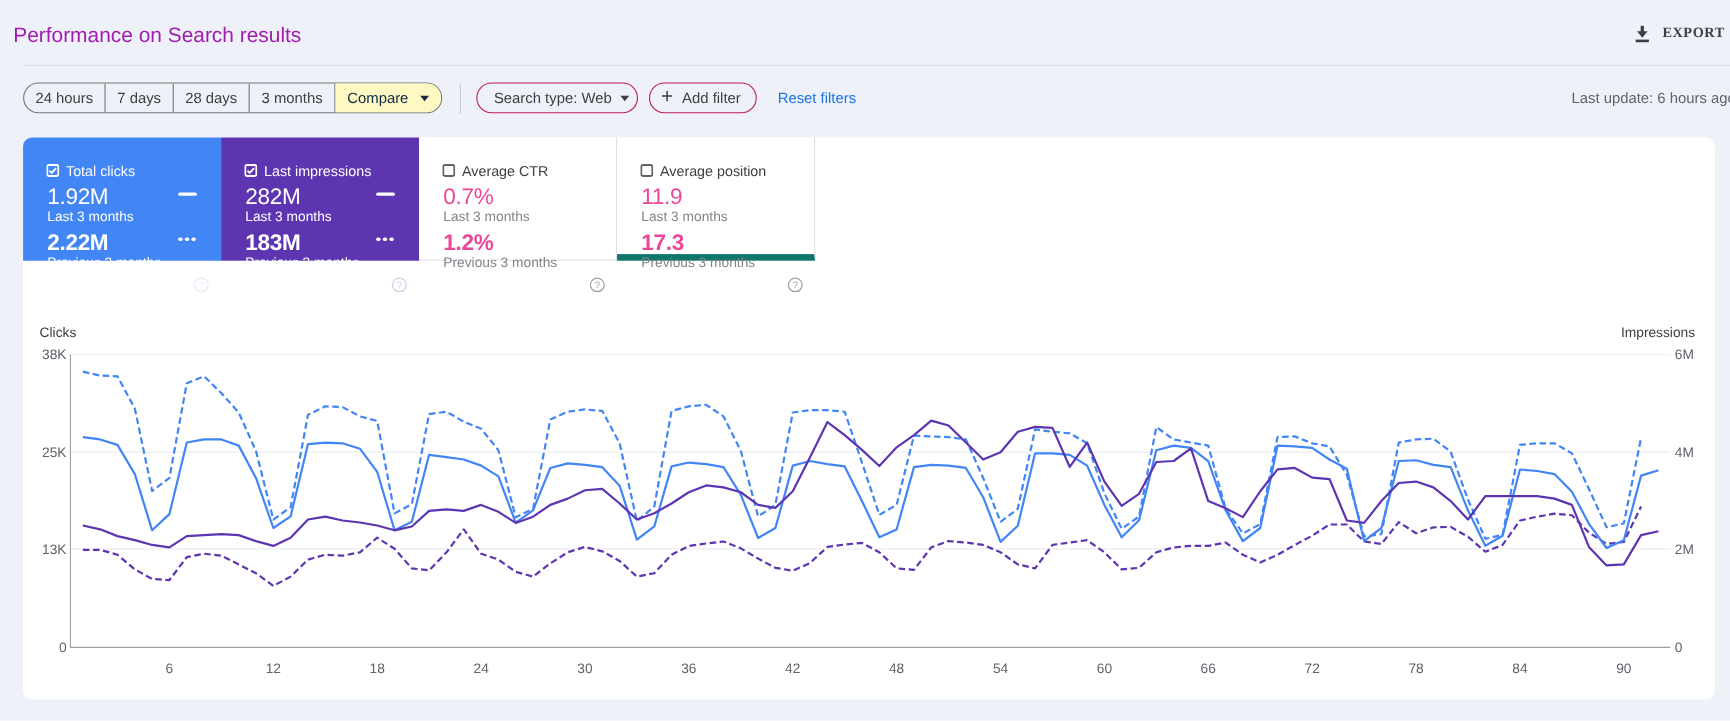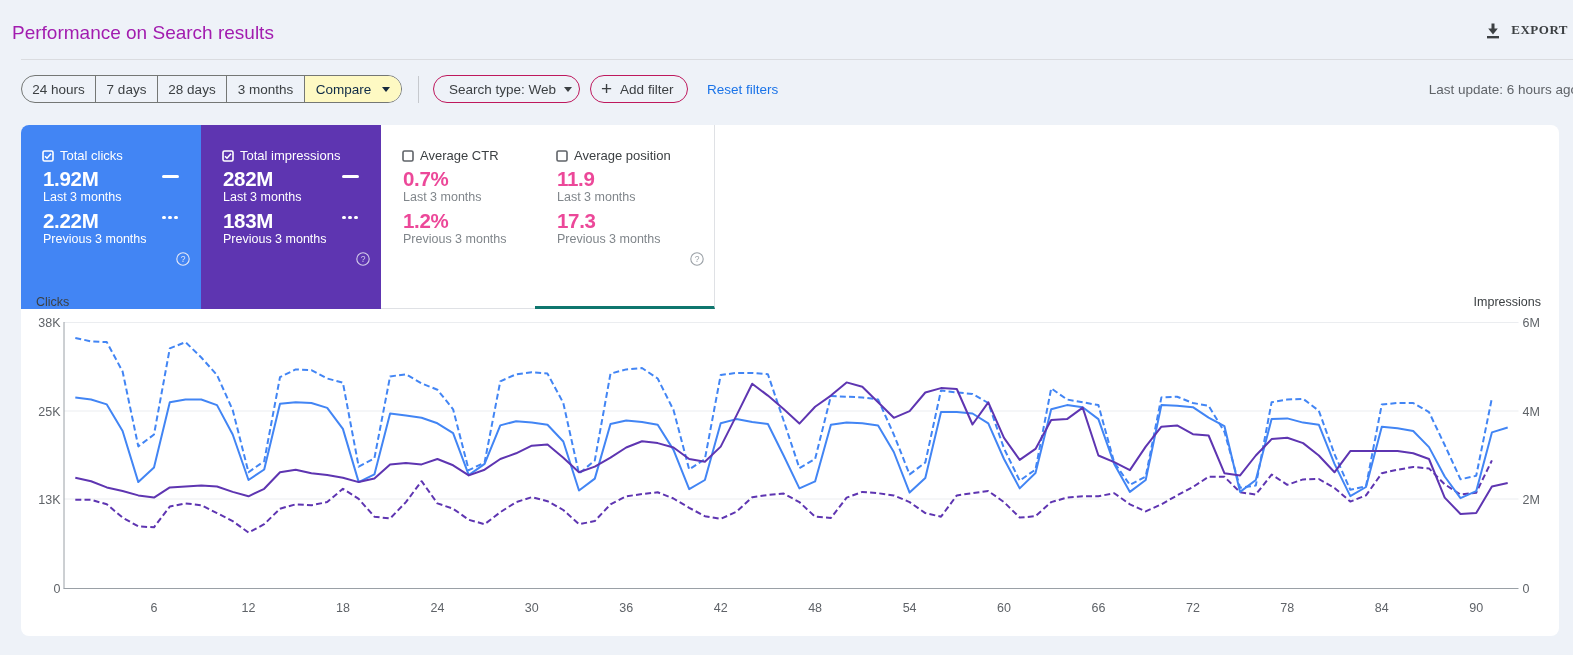--- a/index.html
+++ b/index.html
@@ -16,35 +16,35 @@
 .arr { width:0; height:0; border-left:4.5px solid transparent; border-right:4.5px solid transparent; border-top:5px solid #16293e; margin-left:11px; margin-top:1px; }
 .vdiv { position:absolute; left:418px; top:76px; height:27px; width:1px; background:#c6c9ce; }
 .pill { position:absolute; top:75px; height:28px; border:1px solid #be185d; border-radius:14px; display:flex; align-items:center; font-size:13.5px; color:#3c4043; background:transparent; }
 .p1 { left:433px; width:147px; padding-left:15px; white-space:nowrap; }
 .p1 .arr { border-top-color:#3c4043; margin-left:8px; }
 .p2 { left:590px; width:98px; padding-left:10px; }
 .plus { font-size:19px; color:#3c4043; margin-right:8px; font-weight:normal; line-height:26px; }
 .reset { position:absolute; left:707px; top:75px; height:28px; display:flex; align-items:center; font-size:13.5px; color:#1a73e8; }
 .lastupd { position:absolute; right:-5px; top:82px; font-size:13.5px; color:#5f6368; }
 .panel { position:absolute; left:21px; top:125px; width:1538px; height:511px; background:#fff; border-radius:8px; }
-.card { position:absolute; top:125px; height:184px; width:180px; }
+.card { position:absolute; top:125px; height:112px; width:180px; }
 .card .lbl { position:absolute; left:39px; top:23px; font-size:13px; white-space:nowrap; }
 .card .cbx { position:absolute; left:21px; top:23px; }
-.card .v1 { position:absolute; left:22px; top:42px; font-size:20.5px; font-weight:bold; letter-spacing:-0.3px; }
+.card .v1 { position:absolute; left:22px; top:42px; font-size:20.5px; font-weight:normal; letter-spacing:-0.3px; }
 .card .d1 { position:absolute; left:22px; top:65px; font-size:12.5px; white-space:nowrap; }
 .card .v2 { position:absolute; left:22px; top:84px; font-size:20.5px; font-weight:bold; letter-spacing:-0.3px; }
 .card .d2 { position:absolute; left:22px; top:107px; font-size:12.5px; white-space:nowrap; }
 .card .qm { position:absolute; left:155px; top:127px; }
 .leg-s { position:absolute; left:141px; top:50px; width:17px; height:3.4px; background:#fff; border-radius:2px; }
 .leg-d { position:absolute; left:141px; top:91px; width:18px; display:flex; }
 .leg-d i { width:4.4px; height:3.4px; background:#fff; border-radius:1.5px; margin-right:2px; }
 .c1 { left:21px; background:#4285f4; border-radius:8px 0 0 0; color:#fff; }
 .c2 { left:201px; background:#5e35b1; color:#fff; }
 .c3 { left:381px; background:#fff; border-right:1px solid #dfe1e5; border-bottom:1px solid #dfe1e5; }
-.c4 { left:535px; background:#fff; border-right:1px solid #dfe1e5; border-bottom:3px solid #0f766e; }
+.c4 { left:561px; background:#fff; border-right:1px solid #dfe1e5; border-bottom:6px solid #0f766e; }
 .c3 .lbl, .c4 .lbl { color:#3c4043; }
 .c3 .v1, .c3 .v2, .c4 .v1, .c4 .v2 { color:#ec4899; }
 .c3 .d1, .c3 .d2, .c4 .d1, .c4 .d2 { color:#80868b; }
 .chart { position:absolute; left:0; top:286px; }
 .axt { font-family:"Liberation Sans"; font-size:12.5px; fill:#3c4043; }
 .ax2 { font-family:"Liberation Sans"; font-size:12.5px; fill:#5f6368; }
 .ax { font-family:"Liberation Sans"; font-size:12.5px; fill:#5f6368; }
 </style></head>
 <body>
 <div class="title">Performance on Search results</div>
@@ -89,21 +89,21 @@
     <svg class="qm" width="14" height="14" viewBox="0 0 14 14">
       <circle cx="7" cy="7" r="6.2" fill="none" stroke="#e8eaf6" stroke-width="1.1"></circle>
       <text x="7" y="10" text-anchor="middle" font-size="8.5" font-family="Liberation Sans" fill="#e8eaf6">?</text>
     </svg>
   </div>
 <div class="card c2">
     <span class="cbx"><svg class="cb" width="12" height="12" viewBox="0 0 12 12">
         <rect x="1" y="1" width="10" height="10" rx="1.5" fill="none" stroke="#fff" stroke-width="1.6"></rect>
         <path d="M3 6.2 L5 8.2 L9 3.8" fill="none" stroke="#fff" stroke-width="1.6"></path>
       </svg></span>
-    <span class="lbl">Total impressions</span>
+    <span class="lbl">Last impressions</span>
   <div class="v1">282M</div>
     <div class="leg-s"></div>
     <div class="d1">Last 3 months</div>
   <div class="v2">183M</div>
     <div class="leg-d">
       <i></i>
       <i></i>
       <i></i>
     </div>
     <div class="d2">Previous 3 months</div>

